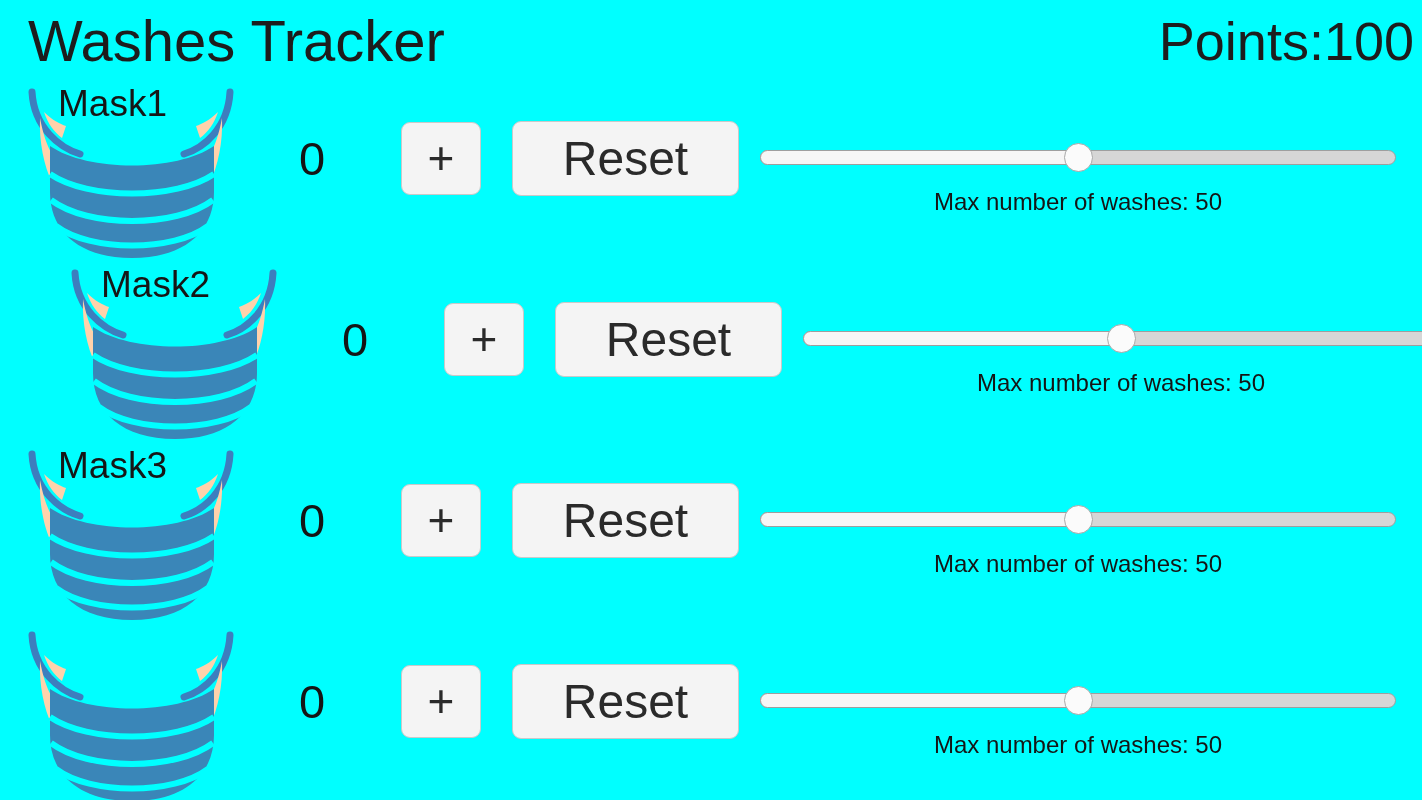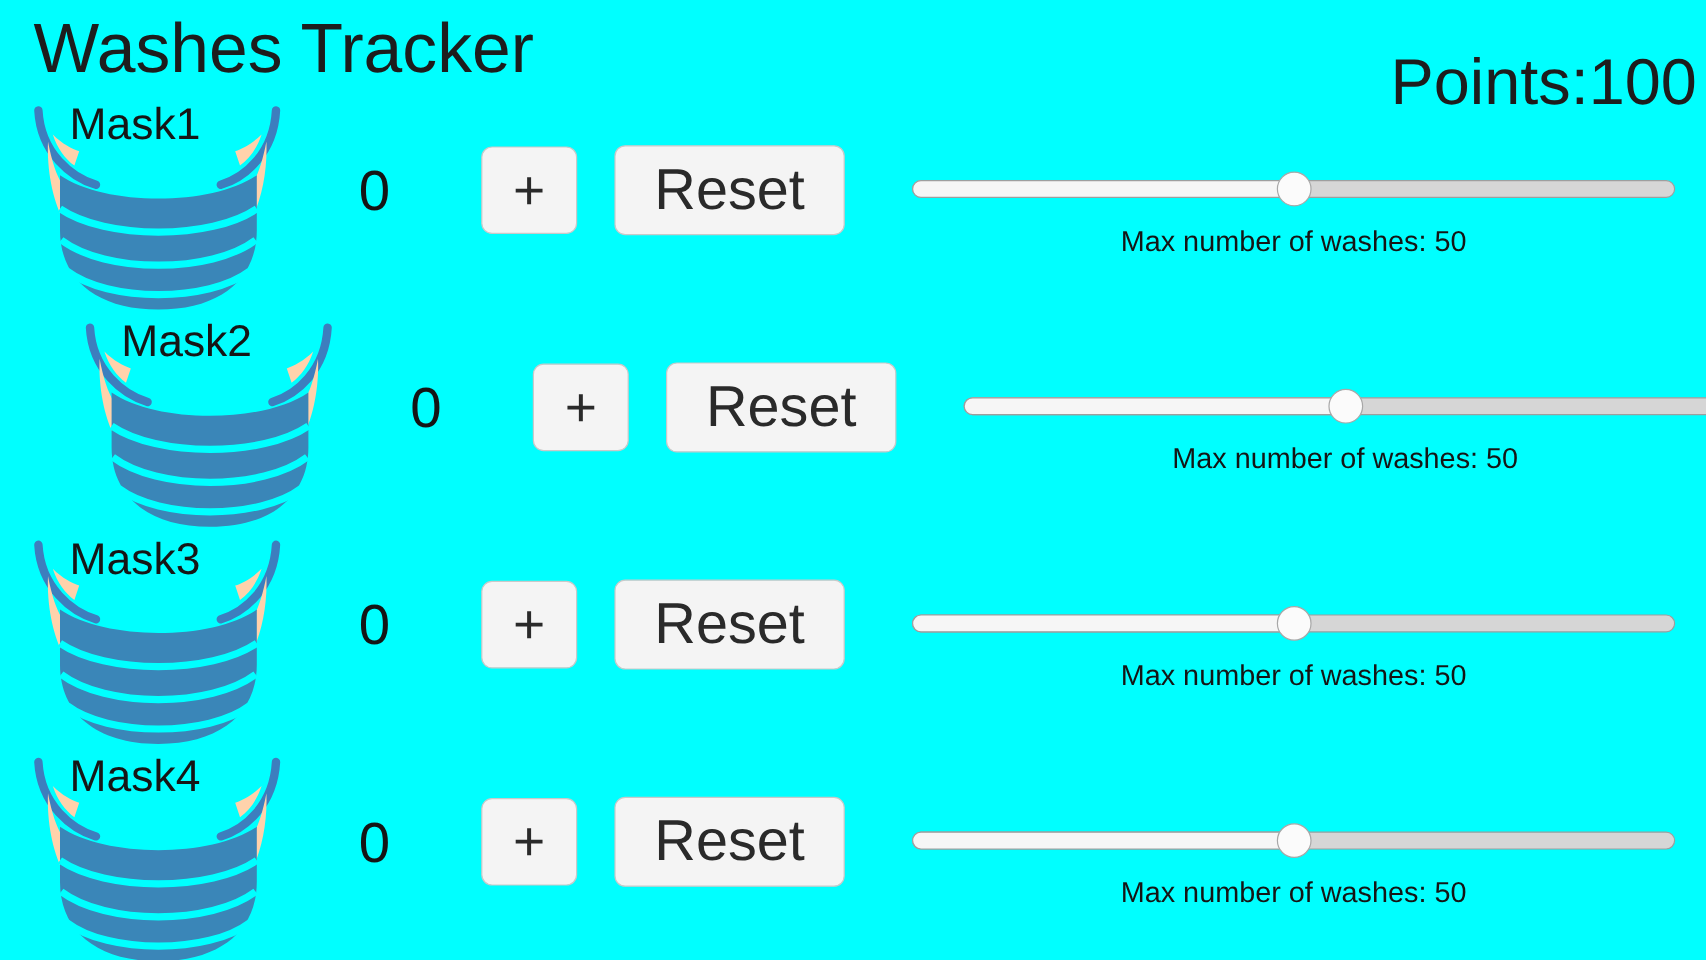--- a/index.html
+++ b/index.html
@@ -35,21 +35,20 @@
   }
   #points-label {
     position: absolute;
     right: 20px;
     top: 7px;
     font-size: 54px;
     line-height: 68px;
     font-weight: 400;
     color: #1d1d1d;
     white-space: nowrap;
-    margin-top: 28px;
   }
 
   
   .mask-row {
     position: absolute;
     left: 0;
     width: 1422px;
     height: 181px;
   }
   #row-0 { top: 78px; padding-left: 27px; }
@@ -106,21 +105,21 @@
     left: 401px;
     top: 44px;
     width: 80px;
     height: 73px;
     font-size: 46px;
     line-height: 69px;
   }
   .btn-reset {
     left: 512px;
     top: 43px;
-    width: 192px;
+    width: 227px;
     height: 75px;
     font-size: 48px;
     line-height: 71px;
   }
 
   
   .slider-wrap {
     position: absolute;
     left: 760px;
     top: 62px;
@@ -289,21 +288,20 @@
                C80 90 168 90 206 64
                L206 110
                C206 150 176 176 124 176
                C72 176 42 150 42 110
                Z" fill="#3a86b8"></path>
       <path d="M42 92 C80 118 168 118 206 92" fill="none" stroke="#0ff" stroke-width="6"></path>
       <path d="M43 118 C80 146 168 146 205 118" fill="none" stroke="#0ff" stroke-width="6"></path>
       <path d="M48 144 C82 170 166 170 200 144" fill="none" stroke="#0ff" stroke-width="6"></path>
     </svg>
   </div>
-  <div class="mask-name-pos">Mask4</div>
   <div class="wash-count">0</div>
   <button class="btn btn-plus">+</button>
   <button class="btn btn-reset">Reset</button>
   <div class="slider-wrap">
     <div class="slider-track"></div>
     <div class="slider-fill" style="width: 50%;"></div>
     <div class="slider-thumb" style="left: 50%;"></div>
   </div>
   <div class="slider-caption">Max number of washes: 50</div>
 </div>

